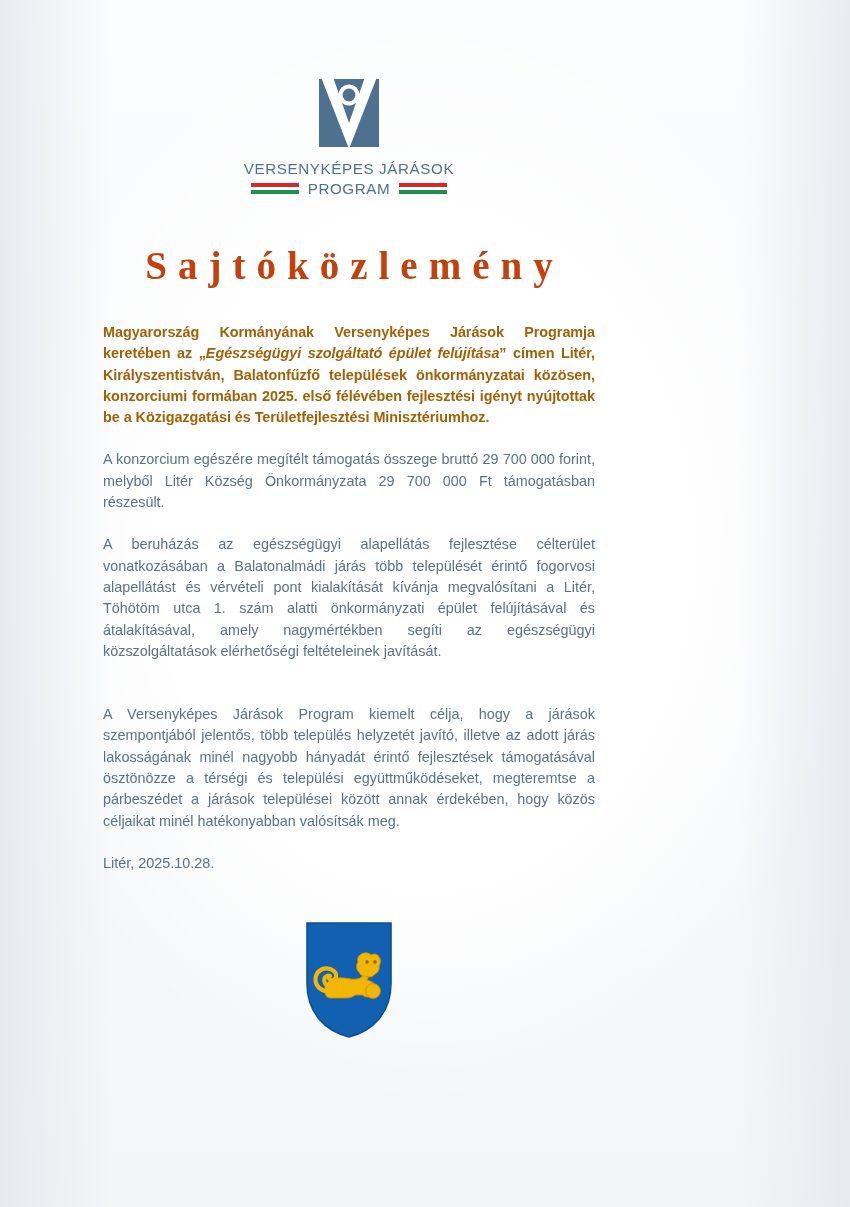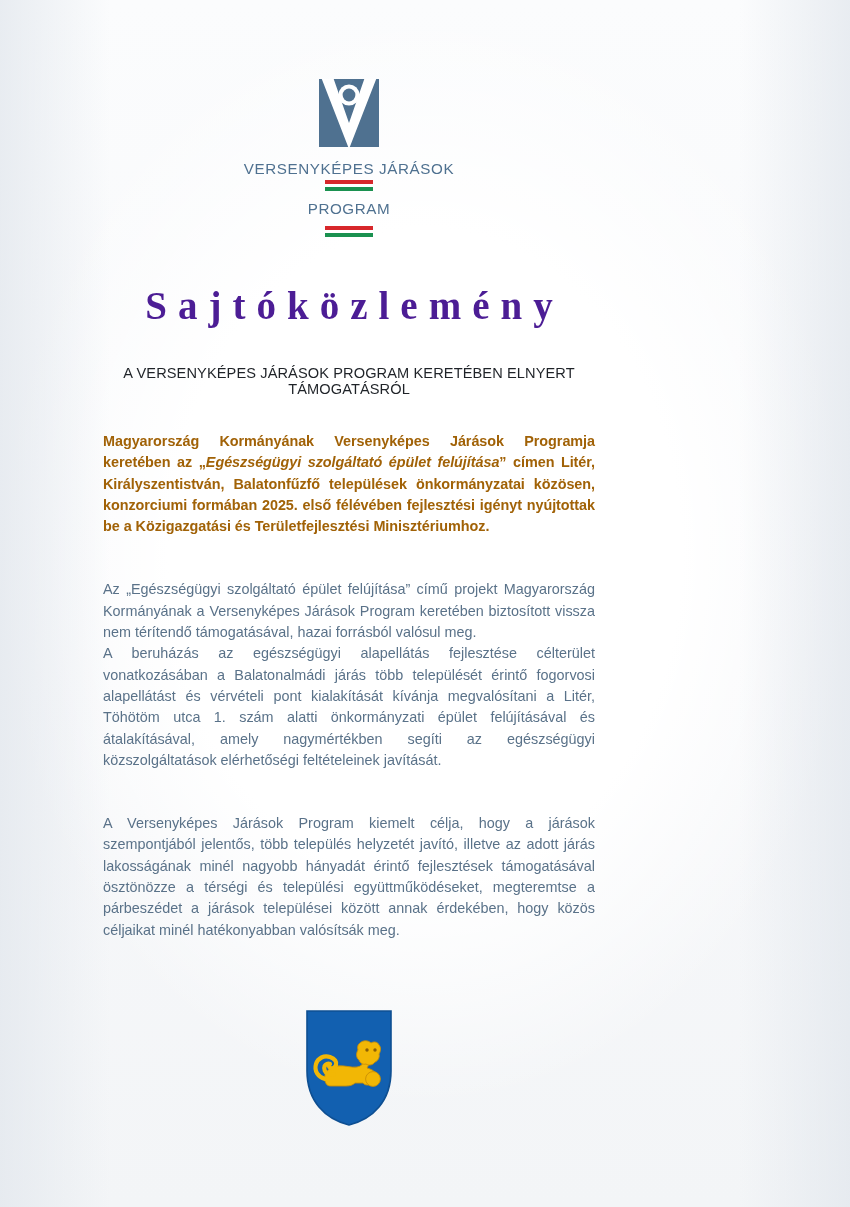--- a/index.html
+++ b/index.html
@@ -63,21 +63,20 @@
     color: #4f7190;
     white-space: nowrap;
     font-weight: 400;
   }
   .logo-sub-row {
     margin-top: 3px;
     display: flex;
     align-items: center;
     justify-content: center;
     gap: 9px;
-    flex-direction: column;
   }
   .flag {
     width: 48px;
     height: 11px;
     display: block;
     flex: none;
   }
   .flag span {
     display: block;
     height: 3.66px;
@@ -93,21 +92,21 @@
   }
 
   
   .doc-title {
     margin: 46px 0 0 0;
     text-align: center;
     font-family: "Liberation Serif", "DejaVu Serif", serif;
     font-weight: 700;
     font-size: 39px;
     letter-spacing: 11px;
-    color: #4c1d95;
+    color: #c2410c;
     text-indent: 11px;
   }
   .doc-subtitle {
     margin: 37px 0 0 0;
     text-align: center;
     font-size: 14.6px;
     letter-spacing: 0.1px;
     color: #1f2328;
     font-weight: 400;
   }
@@ -181,44 +180,44 @@
       <span class="logo-sub">PROGRAM</span>
       <span class="flag">
         <span class="s-red"></span>
           <span class="s-white"></span>
           <span class="s-green"></span>
       </span>
     </div>
   </div>
 
   <h1 class="doc-title">Sajtóközlemény</h1>
-  <div class="doc-subtitle">A VERSENYKÉPES JÁRÁSOK PROGRAM KERETÉBEN ELNYERT TÁMOGATÁSRÓL</div>
 
   <div class="body-area">
 
     <p class="para lead"><span>Magyarország Kormányának Versenyképes Járások Programja keretében az </span><span>„</span><em>Egészségügyi szolgáltató épület felújítása</em><span>”</span><span> címen Litér, Királyszentistván, Balatonfűzfő települések önkormányzatai közösen, konzorciumi formában 2025. első félévében fejlesztési igényt nyújtottak be a Közigazgatási és Területfejlesztési Minisztériumhoz.</span></p>
 
     <div class="gap-lg"></div>
 
-
-    <div class="gap-lg"></div>
-
-    <p class="para">Az „Egészségügyi szolgáltató épület felújítása” című projekt Magyarország Kormányának a Versenyképes Járások Program keretében biztosított vissza nem térítendő támogatásával, hazai forrásból valósul meg.</p>
+    <p class="para">A konzorcium egészére megítélt támogatás összege bruttó 29 700 000 forint, melyből Litér Község Önkormányzata 29 700 000 Ft támogatásban részesült.</p>
+
+    <div class="gap-lg"></div>
+
 
     <p class="para">A beruházás az egészségügyi alapellátás fejlesztése célterület vonatkozásában a Balatonalmádi járás több települését érintő fogorvosi alapellátást és vérvételi pont kialakítását kívánja megvalósítani a Litér, Töhötöm utca 1. szám alatti önkormányzati épület felújításával és átalakításával, amely nagymértékben segíti az egészségügyi közszolgáltatások elérhetőségi feltételeinek javítását.</p>
 
     <div class="gap-lg"></div>
 
 
     <div class="gap-lg"></div>
 
     <p class="para">A Versenyképes Járások Program kiemelt célja, hogy a járások szempontjából jelentős, több település helyzetét javító, illetve az adott járás lakosságának minél nagyobb hányadát érintő fejlesztések támogatásával ösztönözze a térségi és települési együttműködéseket, megteremtse a párbeszédet a járások települései között annak érdekében, hogy közös céljaikat minél hatékonyabban valósítsák meg.</p>
 
     <div class="gap-lg"></div>
 
+    <p class="dateline">Litér, 2025.10.28.</p>
   </div>
 
   <div class="crest-block">
     <svg class="crest" viewBox="0 0 88 118" aria-hidden="true">
       <path d="M2 2 H86 V62 C86 92 68 110 44 116 C20 110 2 92 2 62 Z" fill="#1260b0" stroke="#0e4f92" stroke-width="1.6"></path>
       <g fill="#f2b705" stroke="#c98f06" stroke-width="0.9" stroke-linejoin="round">
 
         <path d="M20 72 C18 64 24 58 32 57 C40 56 46 59 52 58 C56 57.5 58 55 59 52
                  C60 48 58 44 56 41 C55 39.5 56 37.5 58 37 C60 36.5 62 38 63 40
                  C64 42 65 45 65 48 C65 52 64 56 62 59 C66 60 70 62 72 66

